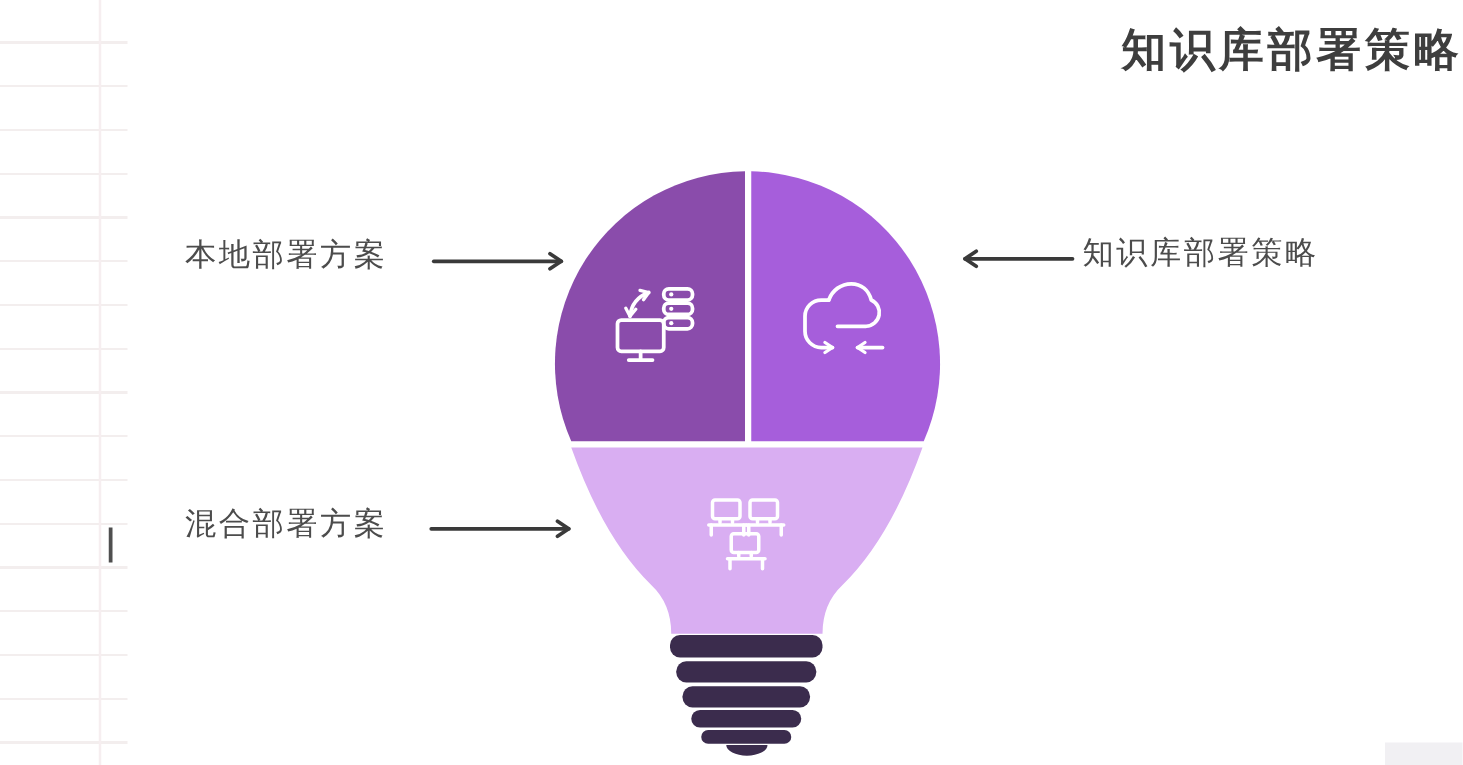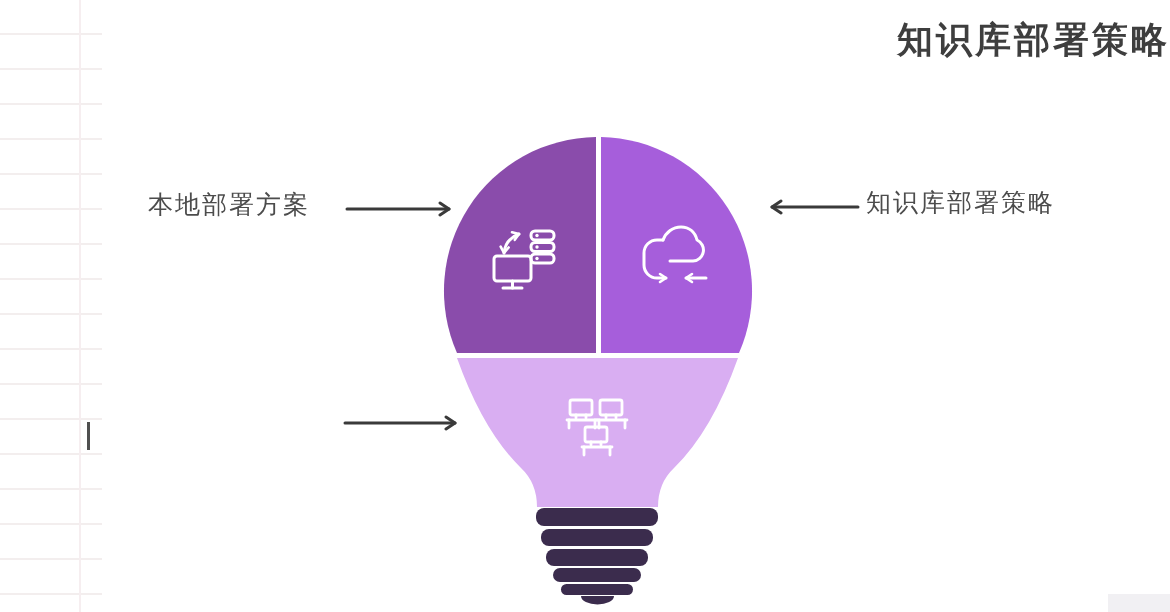--- a/index.html
+++ b/index.html
@@ -39,20 +39,21 @@
 
   <div class="grid-lines"></div>
   <div class="grid-vline"></div>
   <div class="caret"></div>
   <div class="corner-shade"></div>
 
   <div class="title">知识库部署策略</div>
 
   <div class="label label-local">本地部署方案</div>
   <div class="label label-cloud">知识库部署策略</div>
+  <div class="label label-hybrid">混合部署方案</div>
 
   <svg width="1170" height="612" viewBox="0 0 1170 612">
     <defs>
       <marker id="arrow-dark" markerWidth="16" markerHeight="16" refX="12" refY="8" orient="auto" markerUnits="userSpaceOnUse">
         <path d="M3 2 L12 8 L3 14" fill="none" stroke-width="3" stroke-linecap="round" stroke-linejoin="round" stroke="#3a3a3a"></path>
       </marker>
       <marker id="arrow-white" markerWidth="12" markerHeight="12" refX="8" refY="6" orient="auto-start-reverse" markerUnits="userSpaceOnUse">
         <path d="M2 2 L8 6 L2 10" fill="none" stroke-width="2.6" stroke-linecap="round" stroke-linejoin="round" stroke="#ffffff"></path>
       </marker>
     </defs>

